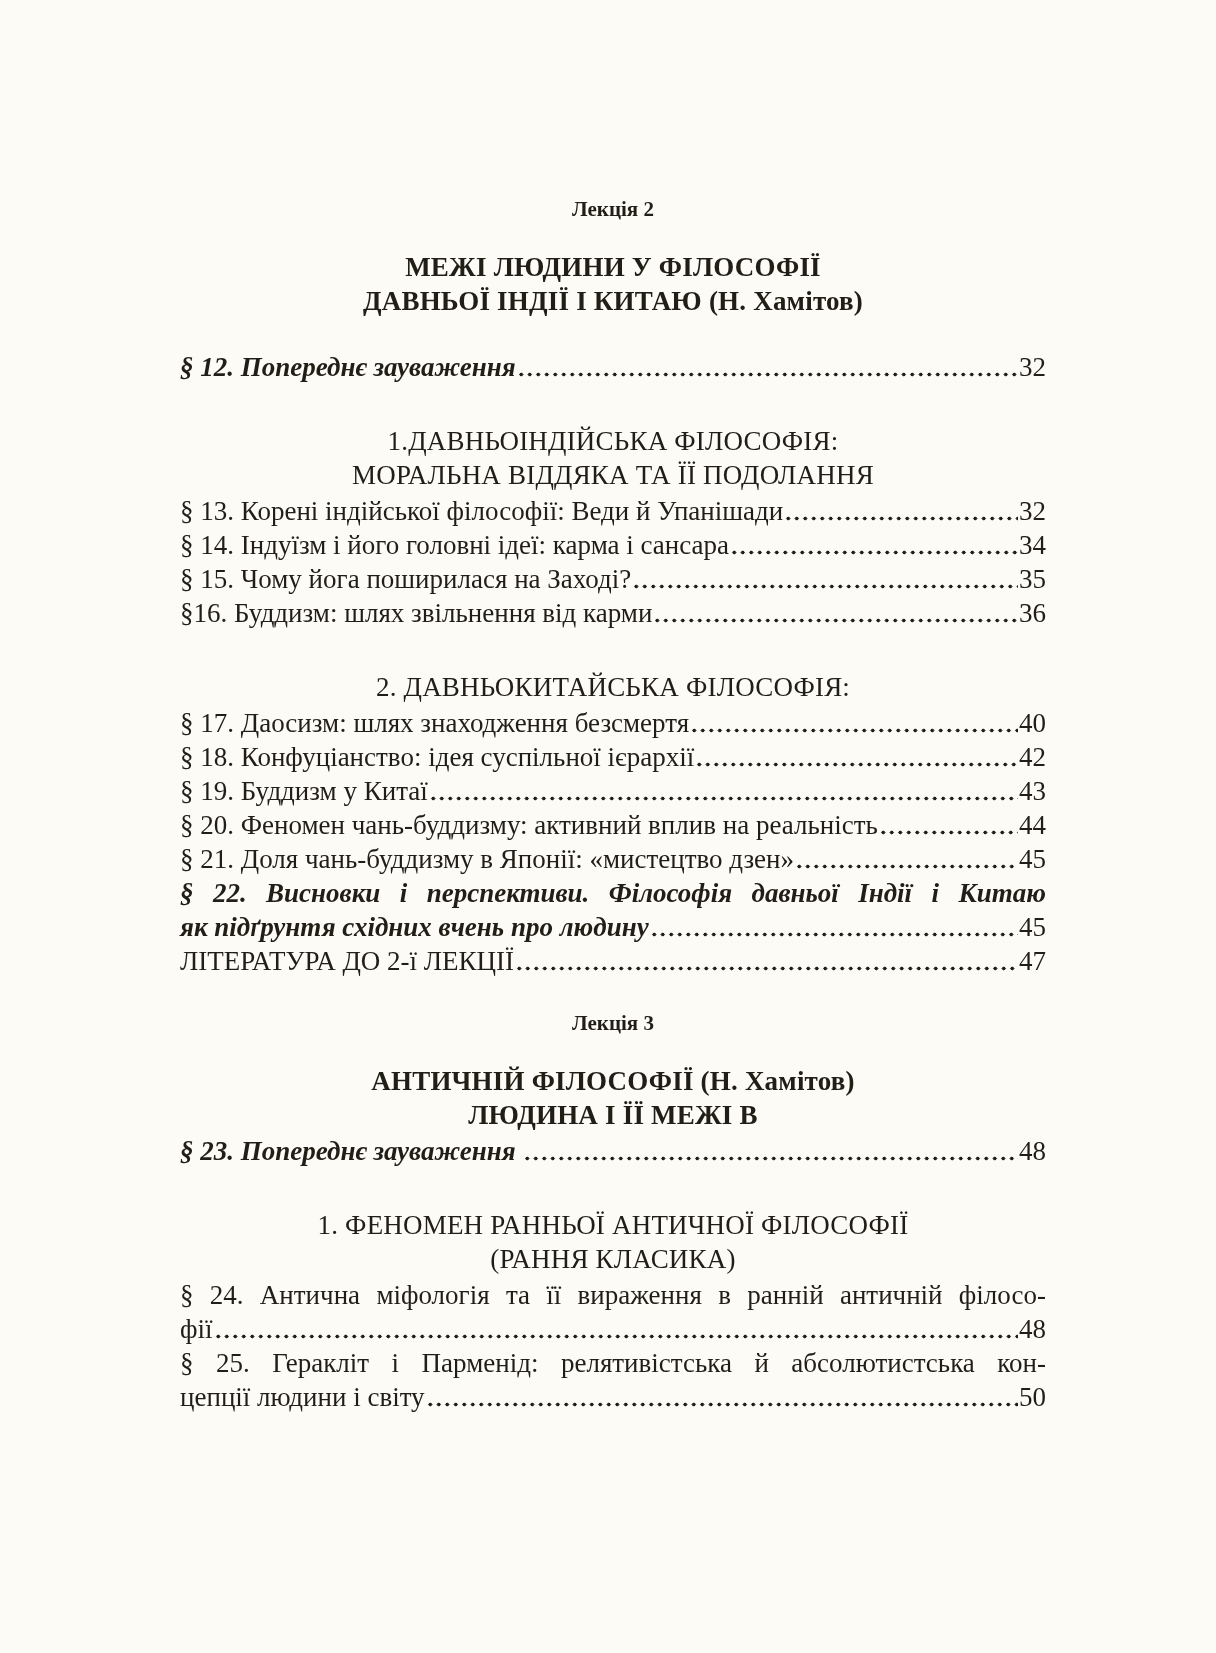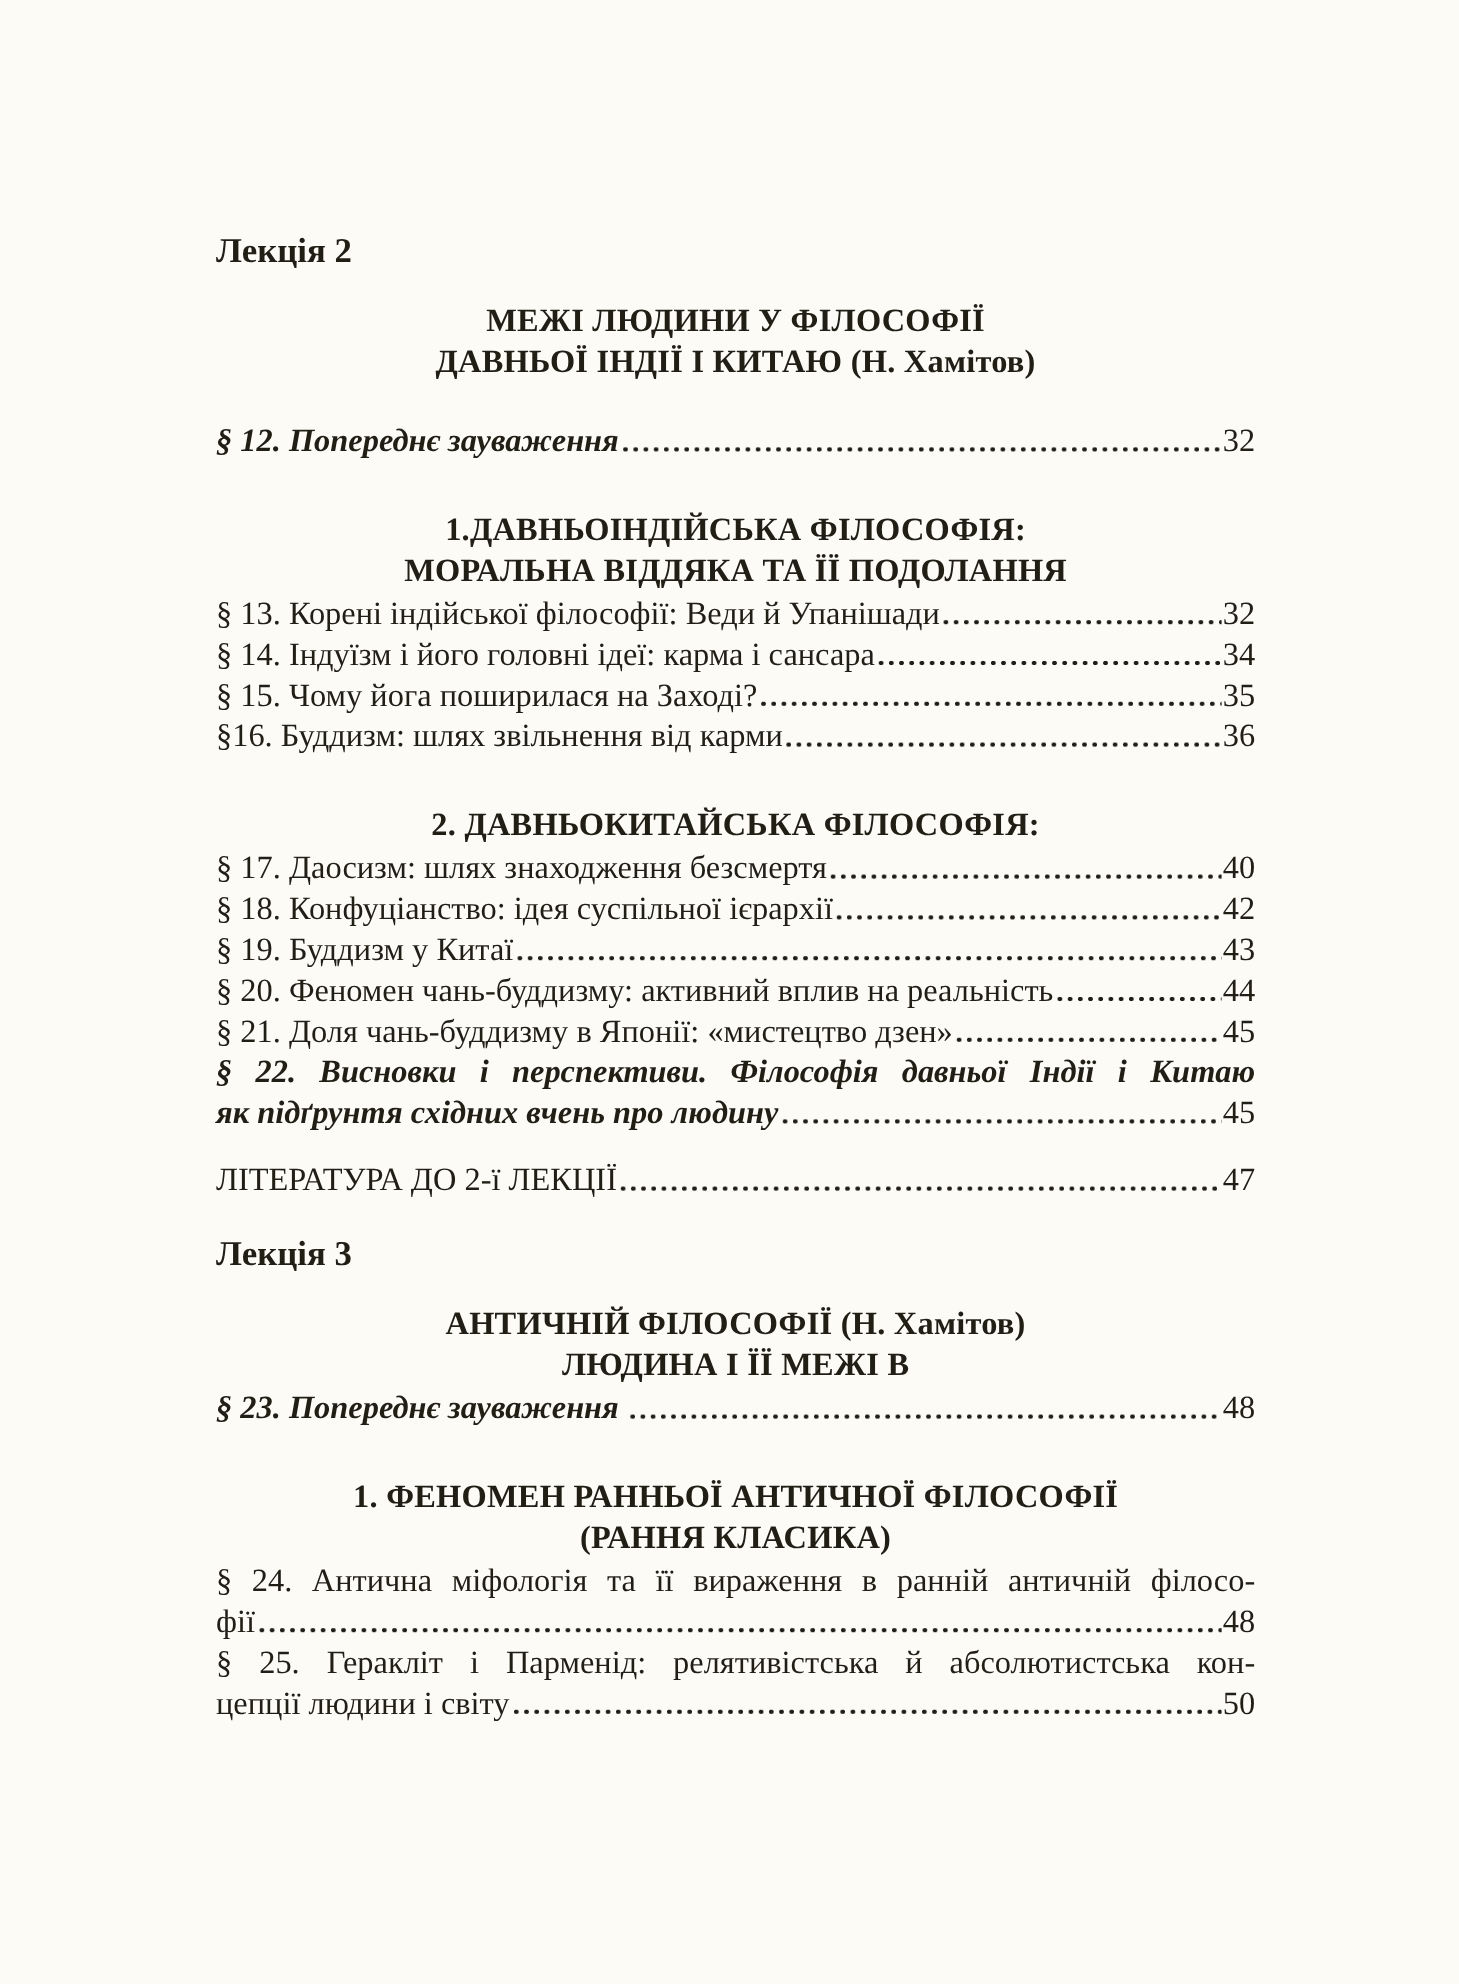--- a/index.html
+++ b/index.html
@@ -22,39 +22,40 @@
     position:absolute;
     left:180px;
     top:0;
     width:866px;
     padding-top:192px;
     font-size:27px;
     line-height:34px;
   }
   
   .chapter{
+    text-align:center;
     font-weight:700;
-    font-size:29px;
+    font-size:21px;
     margin:28px 0 24px;
   }
   .content > .chapter:first-child{margin-top:0;}
   .title{
     text-align:center;
     font-weight:700;
     margin:0 0 32px;
     letter-spacing:.2px;
   }
   .subsection{
     text-align:center;
-    font-weight:700;
+    font-weight:400;
     margin:40px 0 2px;
     letter-spacing:.2px;
   }
   .content > :nth-child(18){margin-bottom:2px;} 
-  .content > :nth-child(16){margin-top:22px;}   
+  .content > :nth-child(16){}   
   
   .entry{margin:0;}
   .entry-first{
     text-align:justify;
     text-align-last:justify;
     white-space:normal;
   }
   .entry-row{
     display:flex;
     align-items:flex-start;

